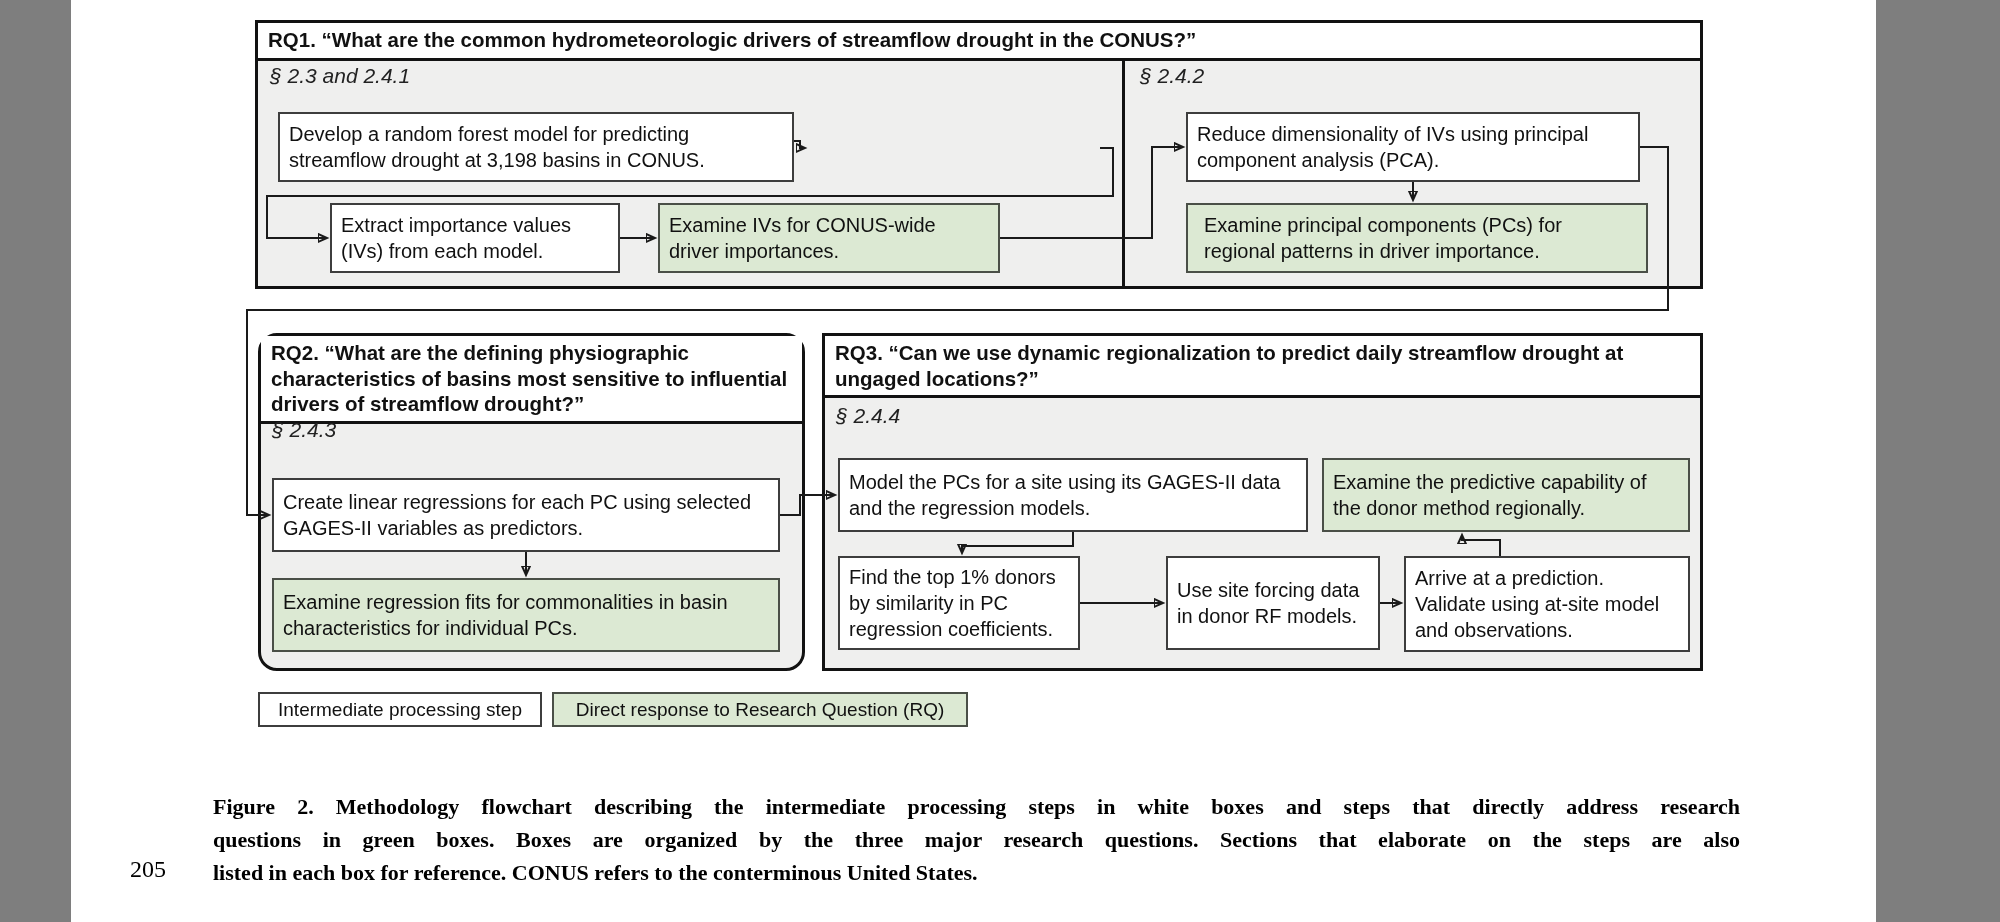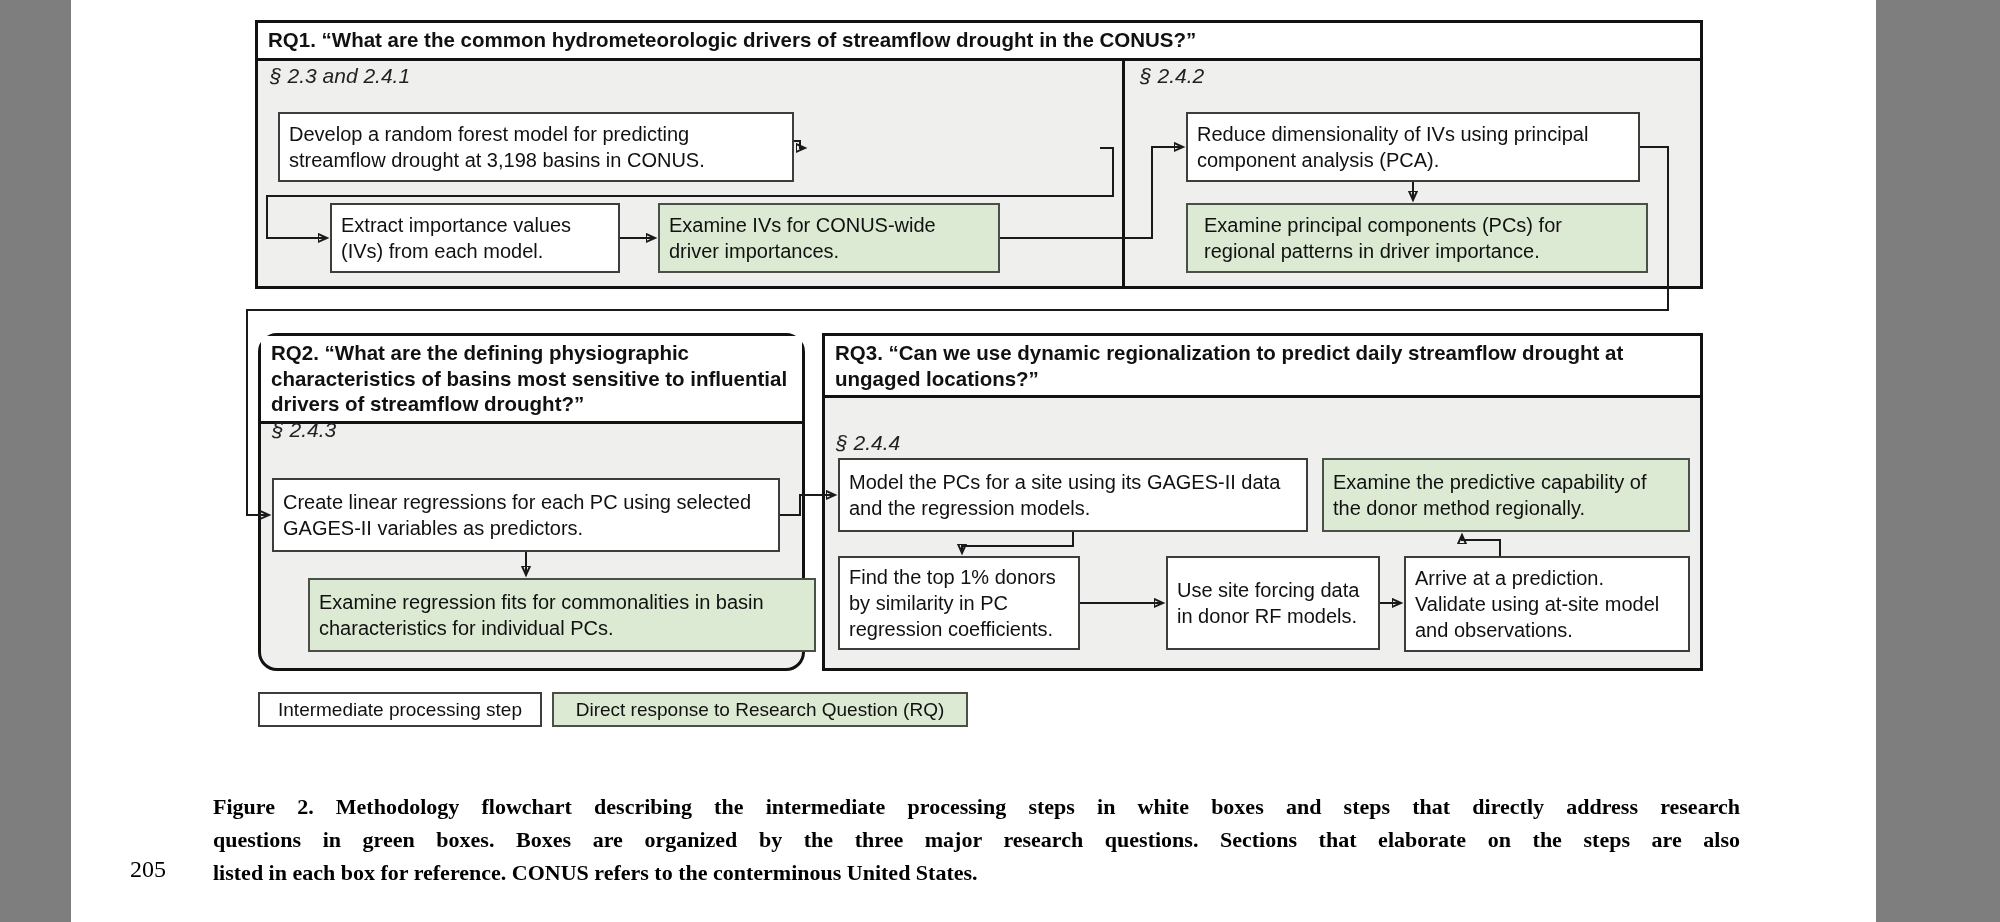--- a/index.html
+++ b/index.html
@@ -55,26 +55,26 @@
   <div class="fbox" style="left:330px;top:203px;width:290px;height:70px;">Extract importance values (IVs) from each model.</div>
   <div class="fbox green" style="left:658px;top:203px;width:342px;height:70px;">Examine IVs for CONUS-wide driver importances.</div>
   <div class="fbox" style="left:1186px;top:112px;width:454px;height:70px;">Reduce dimensionality of IVs using principal component analysis (PCA).</div>
   <div class="fbox green" style="left:1186px;top:203px;width:462px;height:70px;padding-left:16px;">Examine principal components (PCs) for regional patterns in driver importance.</div>
 
   <div class="rqbox" style="left:258px;top:333px;width:547px;height:338px;border-radius:19px;">
     <div class="rqtitle">RQ2. “What are the defining physiographic characteristics of basins most sensitive to influential drivers of streamflow drought?”</div>
   </div>
   <div class="seclabel" style="left:272px;top:418px;">§ 2.4.3</div>
   <div class="fbox" style="left:272px;top:478px;width:508px;height:74px;">Create linear regressions for each PC using selected GAGES-II variables as predictors.</div>
-  <div class="fbox green" style="left:272px;top:578px;width:508px;height:74px;margin-left:36px;">Examine regression fits for commonalities in basin characteristics for individual PCs.</div>
+  <div class="fbox green" style="left:272px;top:578px;width:508px;height:74px;">Examine regression fits for commonalities in basin characteristics for individual PCs.</div>
 
   <div class="rqbox" style="left:822px;top:333px;width:881px;height:338px;">
     <div class="rqtitle">RQ3. “Can we use dynamic regionalization to predict daily streamflow drought at ungaged locations?”</div>
   </div>
-  <div class="seclabel" style="left:836px;top:404px;margin-top:27px;">§ 2.4.4</div>
+  <div class="seclabel" style="left:836px;top:404px;">§ 2.4.4</div>
   <div class="fbox" style="left:838px;top:458px;width:470px;height:74px;">Model the PCs for a site using its GAGES-II data and the regression models.</div>
   <div class="fbox green" style="left:1322px;top:458px;width:368px;height:74px;">Examine the predictive capability of the donor method regionally.</div>
   <div class="fbox" style="left:838px;top:556px;width:242px;height:94px;">Find the top 1% donors by similarity in PC regression coefficients.</div>
   <div class="fbox" style="left:1166px;top:556px;width:214px;height:94px;">Use site forcing data in donor RF models.</div>
   <div class="fbox" style="left:1404px;top:556px;width:286px;height:96px;">Arrive at a prediction. Validate using at-site model and observations.</div>
 
   <div class="fbox green legend" style="left:552px;top:692px;width:416px;height:35px;">Direct response to Research Question (RQ)</div>
   <div class="fbox legend" style="left:258px;top:692px;width:284px;height:35px;">Intermediate processing step</div>
 
   <svg class="connectors" width="2000" height="922" viewBox="0 0 2000 922">

